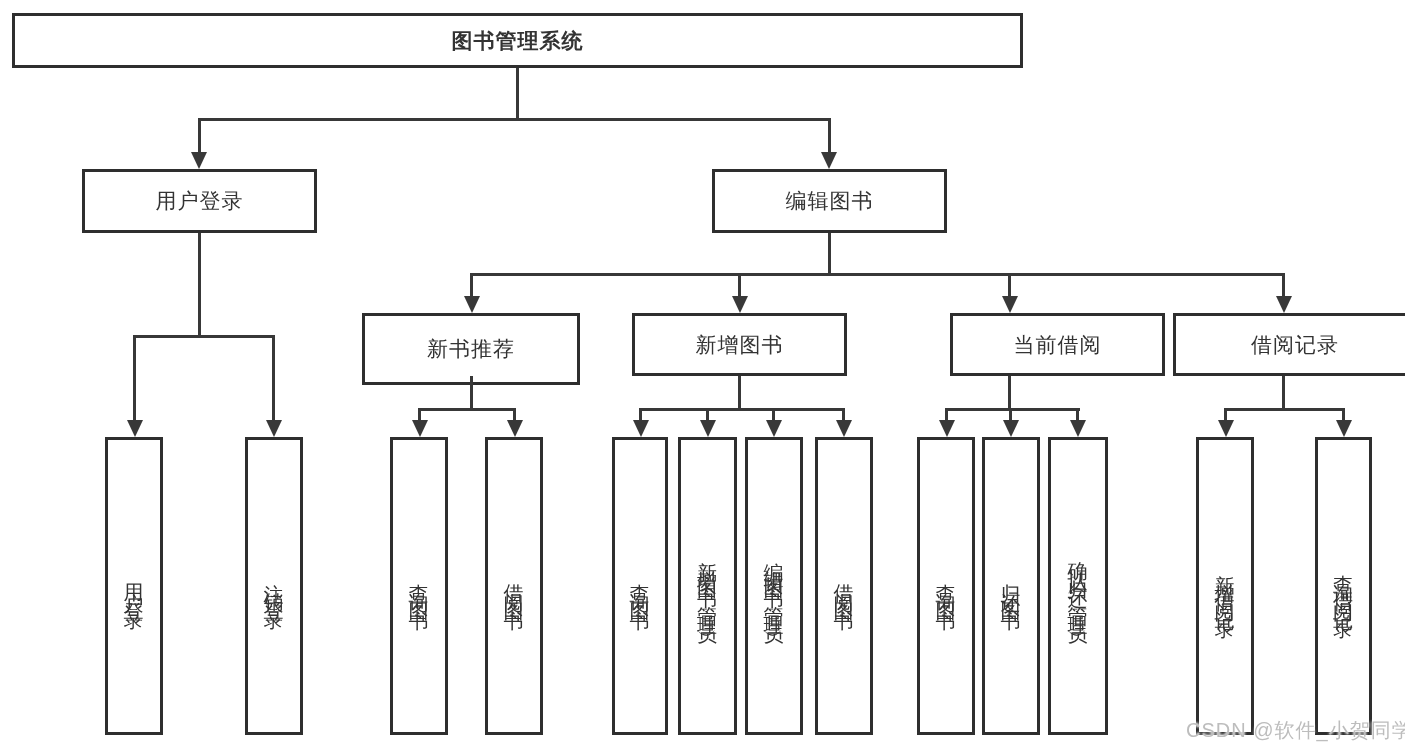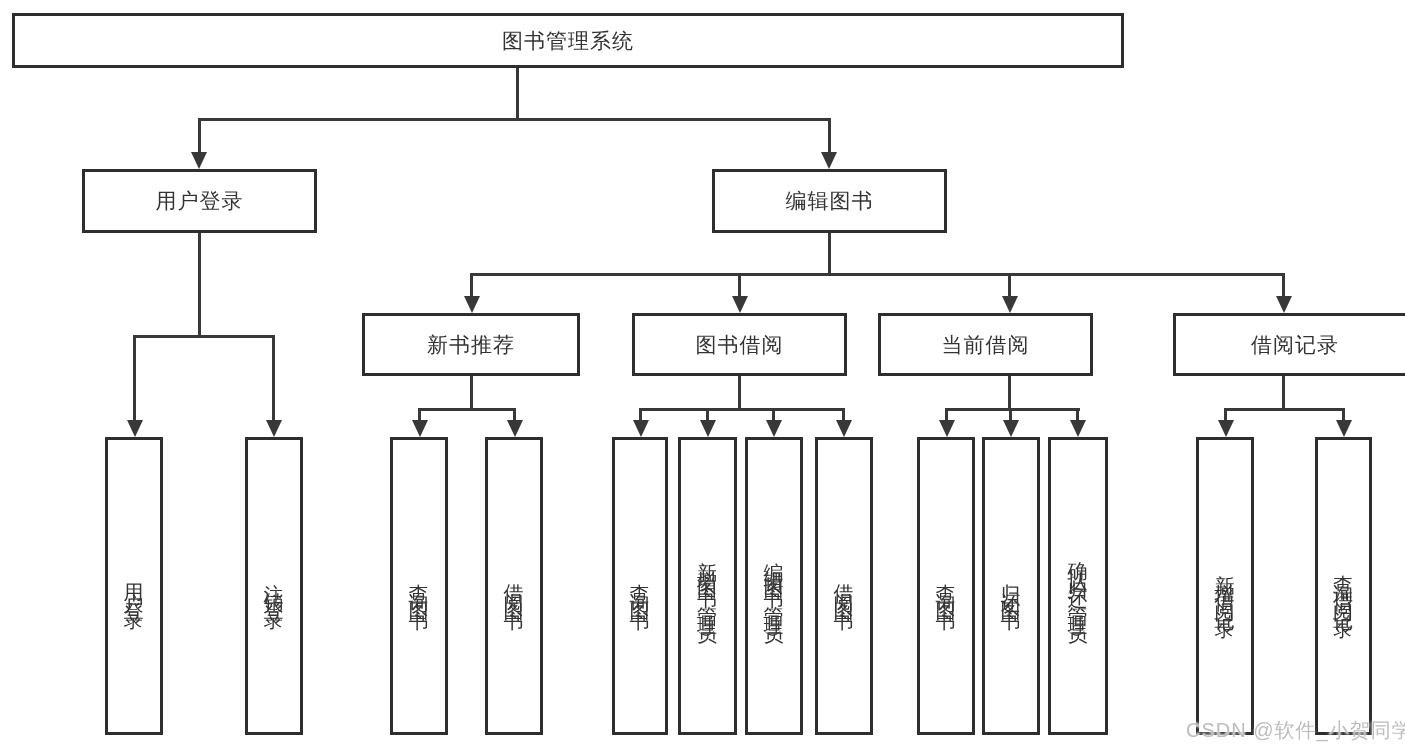--- a/index.html
+++ b/index.html
@@ -51,21 +51,21 @@
     z-index: 10;
     text-shadow: 0 0 3px #ffffff, 0 0 3px #ffffff;
     white-space: nowrap;
   }
 </style>
 </head>
 <body>
 
 <div class="canvas">
 
-  <div class="box" style="left:12px; top:13px; width:1112px; height:55px;">
+  <div class="box" style="left:12px; top:13px; width:1011px; height:55px;font-weight:bold;">
     <span>图书管理系统</span>
   </div>
 
   <div class="v" style="left:516px; top:68px; height:53px;"></div>
   <div class="h" style="left:198px; top:118px; width:633px;"></div>
   <div class="v" style="left:198px; top:118px; height:37px;"></div>
   <div class="arrow" style="left:191px; top:152px;"></div>
   <div class="v" style="left:828px; top:118px; height:37px;"></div>
   <div class="arrow" style="left:821px; top:152px;"></div>
 
@@ -87,27 +87,27 @@
   <div class="h" style="left:470px; top:273px; width:815px;"></div>
   <div class="v" style="left:470px; top:273px; height:26px;"></div>
   <div class="arrow" style="left:464px; top:296px;"></div>
   <div class="v" style="left:738px; top:273px; height:26px;"></div>
   <div class="arrow" style="left:732px; top:296px;"></div>
   <div class="v" style="left:1008px; top:273px; height:26px;"></div>
   <div class="arrow" style="left:1002px; top:296px;"></div>
   <div class="v" style="left:1282px; top:273px; height:26px;"></div>
   <div class="arrow" style="left:1276px; top:296px;"></div>
 
-  <div class="box" style="left:362px; top:313px; width:218px; height:63px;">
+  <div class="box" style="left:362px; top:313px; width:218px; height:72px;">
     <span>新书推荐</span>
   </div>
   <div class="box" style="left:632px; top:313px; width:215px; height:63px;">
-    <span>图书借阅</span>
+    <span>新增图书</span>
   </div>
-  <div class="box" style="left:878px; top:313px; width:215px; height:63px;font-family:Liberation Mono, monospace;">
+  <div class="box" style="left:950px; top:313px; width:215px; height:63px;font-family:Liberation Mono, monospace;">
     <span>当前借阅</span>
   </div>
   <div class="box" style="left:1173px; top:313px; width:244px; height:63px;">
     <span>借阅记录</span>
   </div>
 
   <div class="v" style="left:470px; top:376px; height:35px;"></div>
   <div class="h" style="left:418px; top:408px; width:98px;"></div>
   <div class="v" style="left:418px; top:408px; height:15px;"></div>
   <div class="arrow" style="left:412px; top:420px;"></div>

